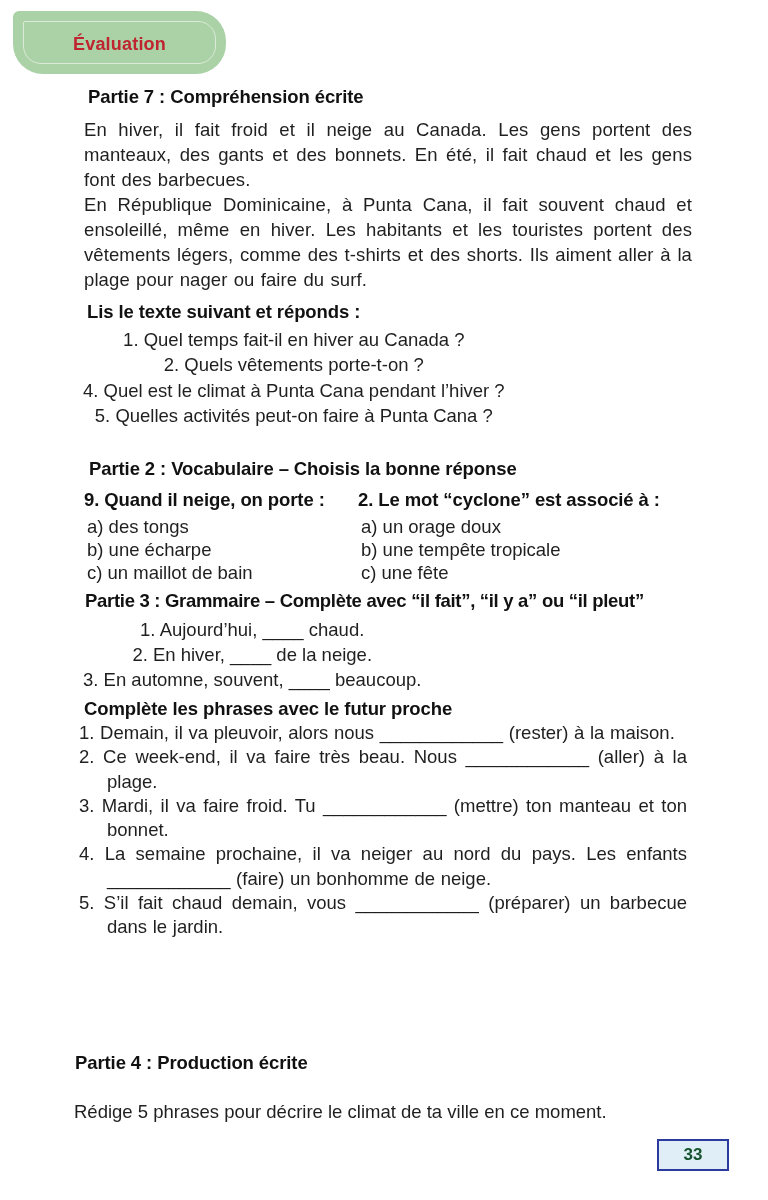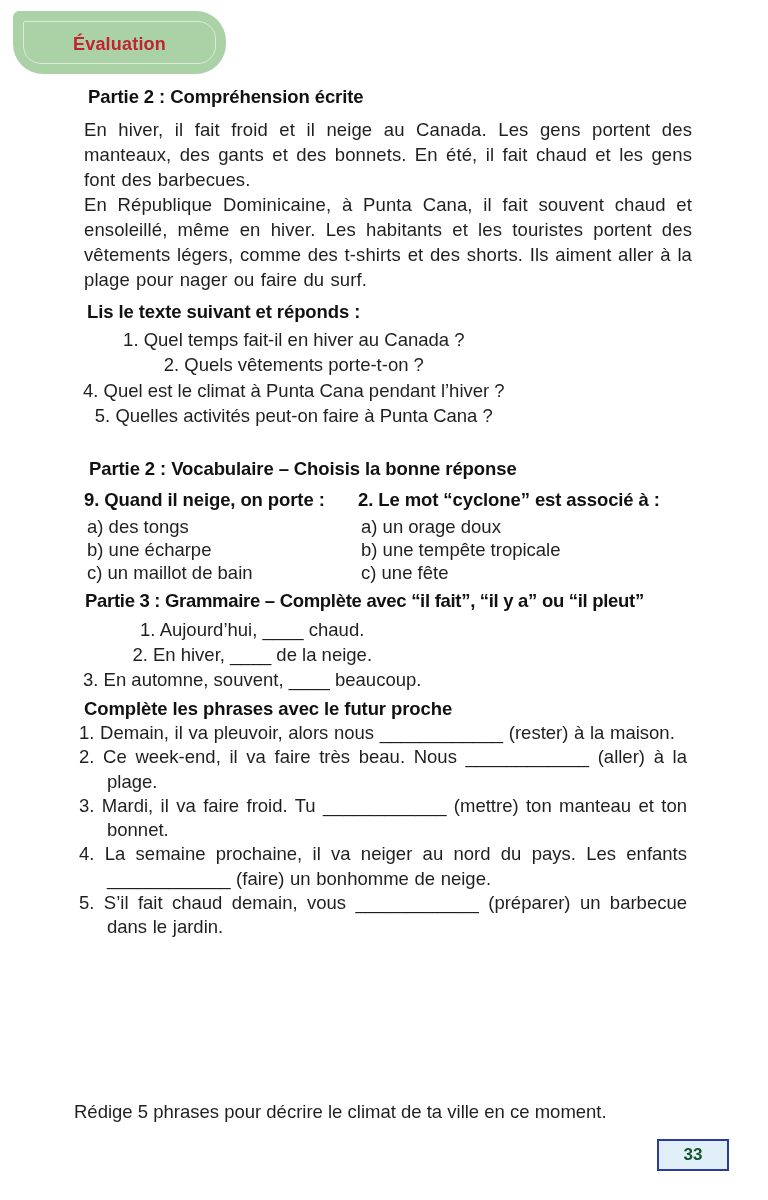--- a/index.html
+++ b/index.html
@@ -56,21 +56,21 @@
 </style>
 </head>
 <body>
 
 <div class="page">
 
   <div class="badge">
     <span class="badge-label">Évaluation</span>
   </div>
 
-  <h2 class="h p1-title">Partie 2 : Compréhension écrite</h2>
+  <h2 class="h p1-title">Partie 7 : Compréhension écrite</h2>
 
   <div class="body p1-text">
     <p>En hiver, il fait froid et il neige au Canada. Les gens portent des manteaux, des gants et des bonnets. En été, il fait chaud et les gens font des barbecues.</p>
     <p>En République Dominicaine, à Punta Cana, il fait souvent chaud et ensoleillé, même en hiver. Les habitants et les touristes portent des vêtements légers, comme des t-shirts et des shorts. Ils aiment aller à la plage pour nager ou faire du surf.</p>
   </div>
 
   <h2 class="h p1-instr">Lis le texte suivant et réponds :</h2>
 
   <div class="body questions">
     <div>1. Quel temps fait-il en hiver au Canada ?</div>
@@ -107,20 +107,21 @@
   <h2 class="h futur-title">Complète les phrases avec le futur proche</h2>
 
   <ol class="futur-list">
     <li>Demain, il va pleuvoir, alors nous ____________ (rester) à la maison.</li>
     <li>Ce week-end, il va faire très beau. Nous ____________ (aller) à la plage.</li>
     <li>Mardi, il va faire froid. Tu ____________ (mettre) ton manteau et ton bonnet.</li>
     <li>La semaine prochaine, il va neiger au nord du pays. Les enfants ____________ (faire) un bonhomme de neige.</li>
     <li>S’il fait chaud demain, vous ____________ (préparer) un barbecue dans le jardin.</li>
   </ol>
 
+  <h2 class="h p4-title">Partie 4 : Production écrite</h2>
 
   <div class="body p4-instr">Rédige 5 phrases pour décrire le climat de ta ville en ce moment.</div>
 
   <div class="page-num">
     <span>33</span>
   </div>
 
 </div>
 
 </body></html>

